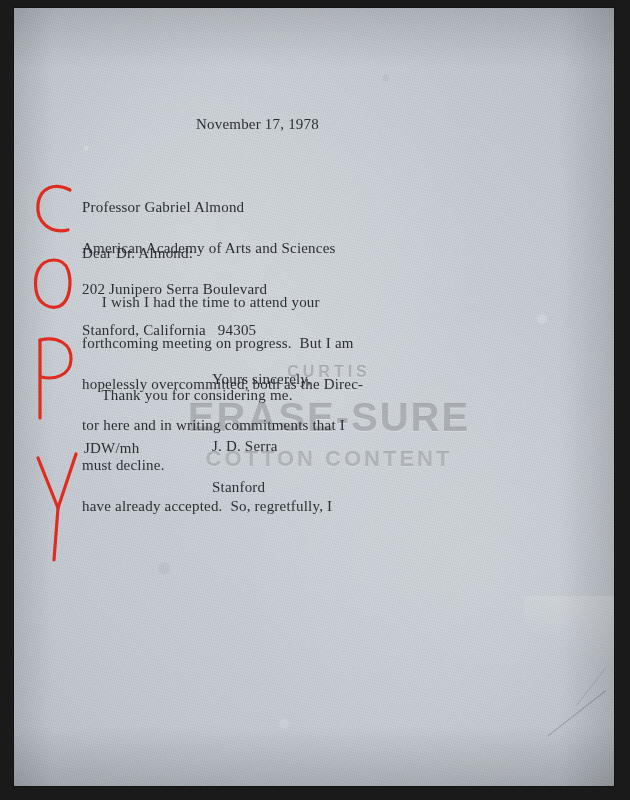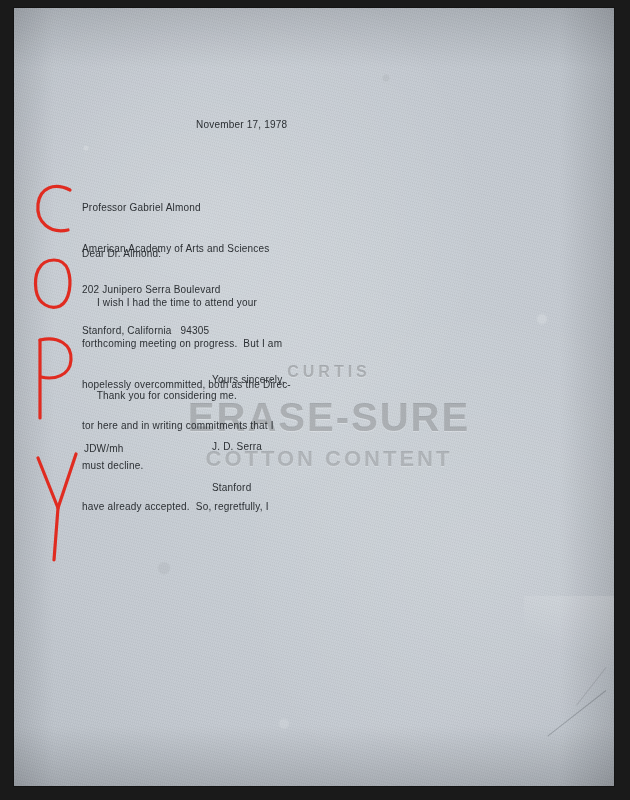--- a/index.html
+++ b/index.html
@@ -93,23 +93,23 @@
     width: 48px;
     transform: rotate(-52deg);
     opacity: 0.55;
   }
 
   
   .letter {
     position: absolute;
     left: 0; top: 0;
     width: 100%; height: 100%;
-    font-family: Liberation Sans, sans-serif;
+    font-family: Liberation Serif, serif;
     color: #2b2f33;
-    font-size: 10px;
+    font-size: 15px;
     line-height: 13.6px;
     letter-spacing: 0.2px;
     z-index: 5;
     border-radius: 26px;
   }
   .blk { position: absolute; white-space: pre; }
   .blk div { white-space: pre; }
 
   #date-line     { left: 182px; top: 110px; }
   #addressee     { left: 68px;  top: 166px; }

